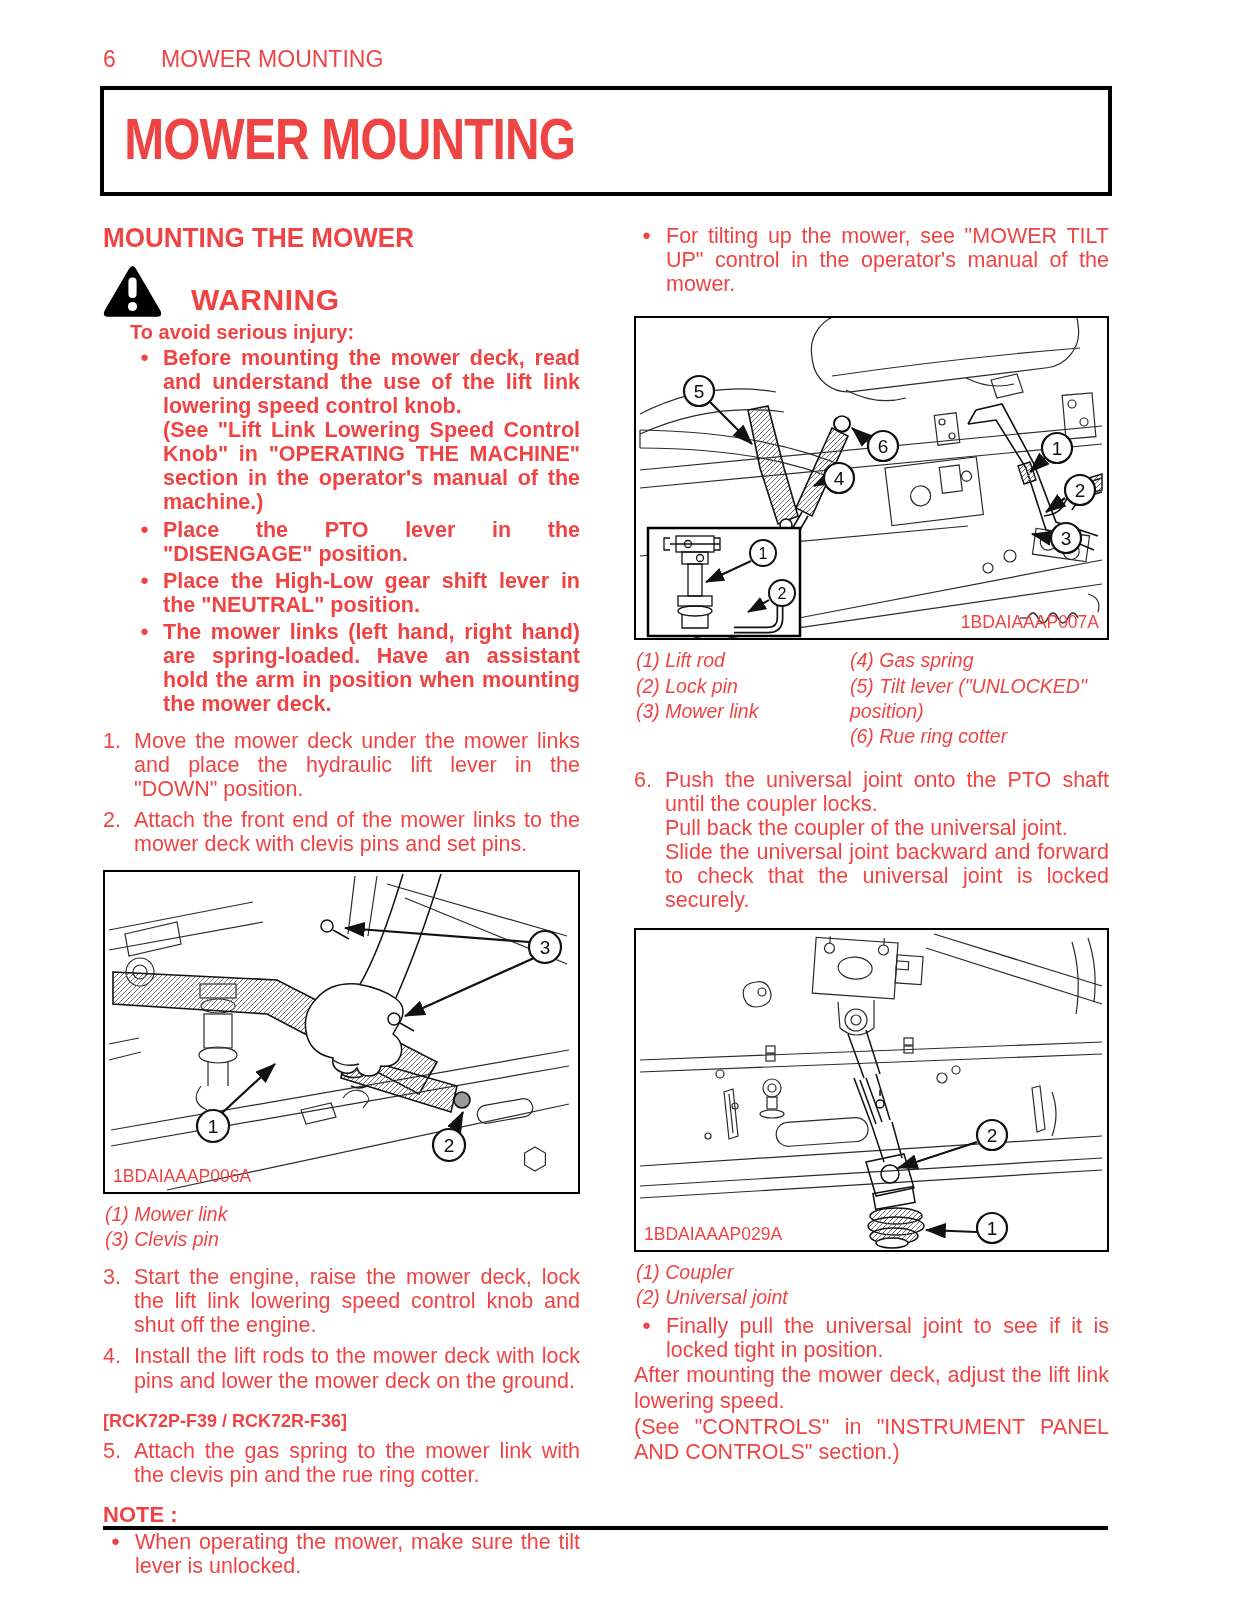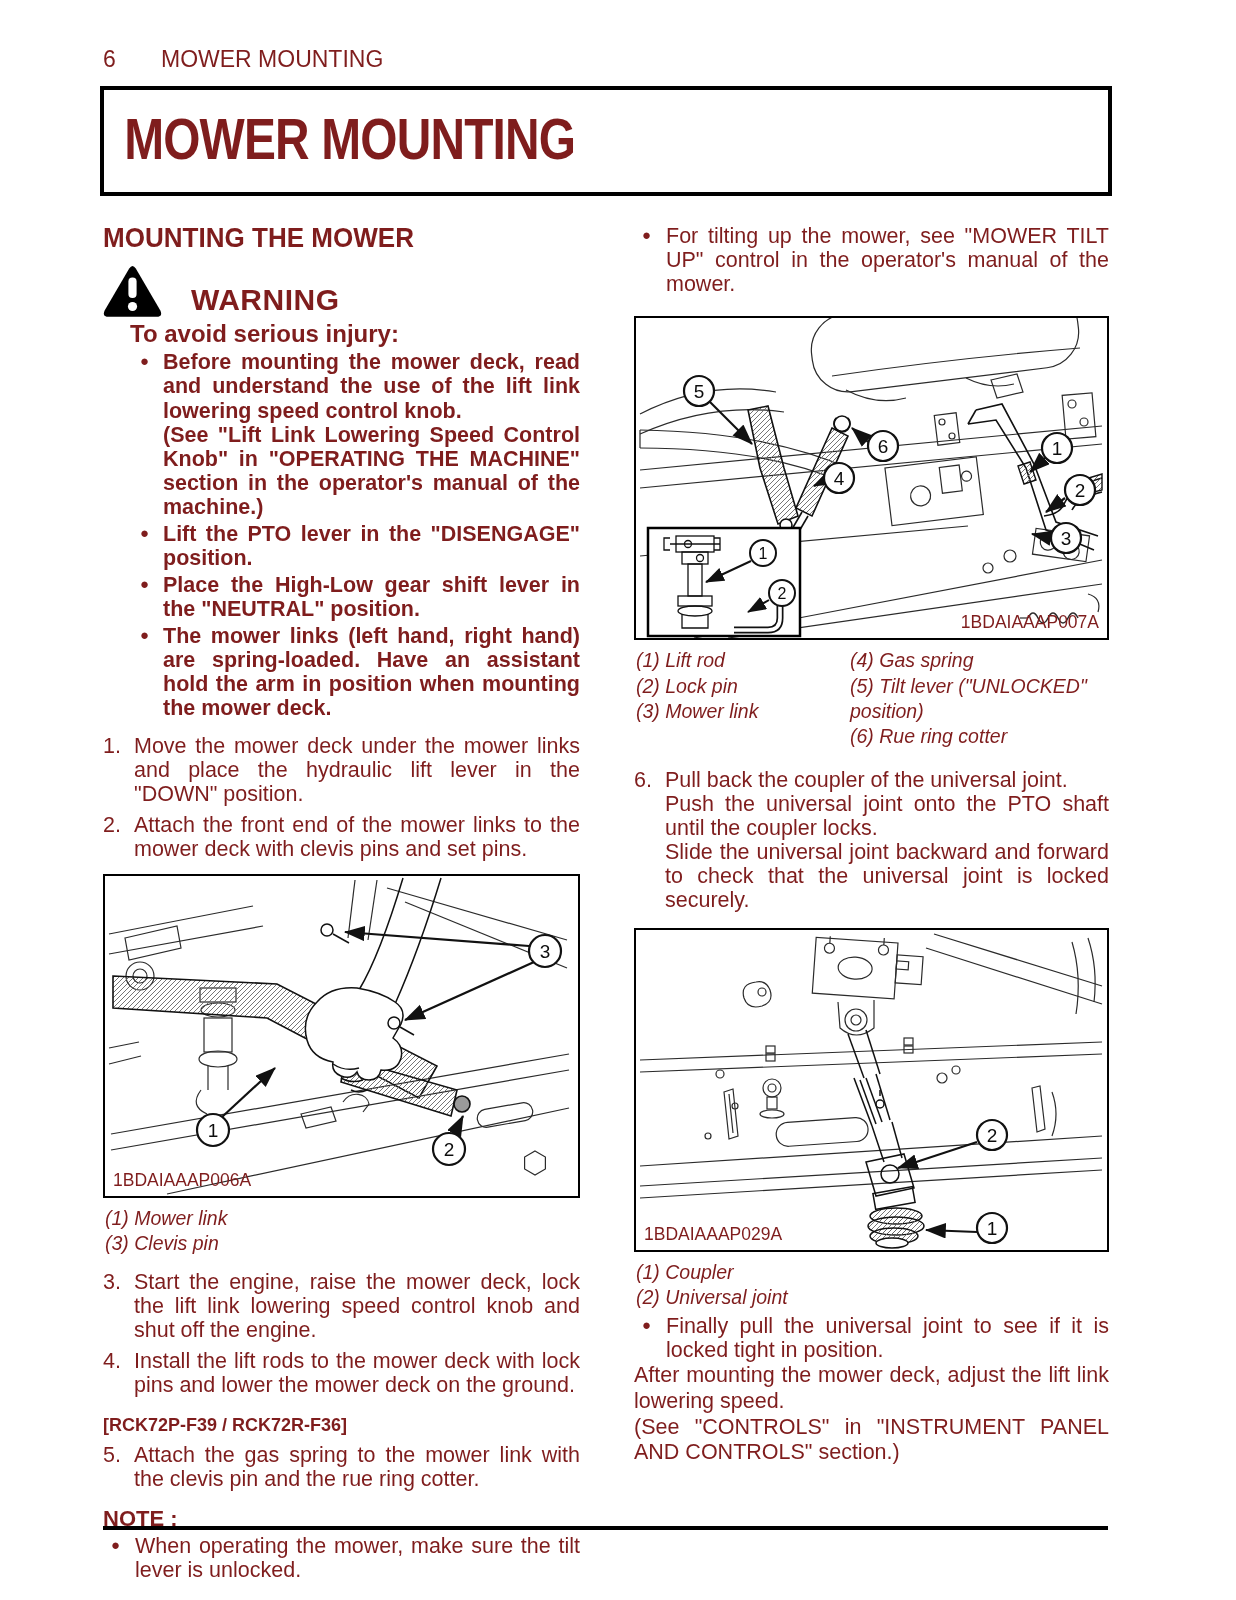--- a/index.html
+++ b/index.html
@@ -1,34 +1,34 @@
 <!DOCTYPE html>
 <html><head>
 <meta charset="utf-8">
 <style>
   html,body { margin:0; padding:0; background:#e8e8e8; }
   .page { position:relative; width:1236px; height:1600px; background:#fff;
-          font-family:"Liberation Sans", sans-serif; color:#7f1d1d; overflow:hidden; margin:0 auto; }
+          font-family:"Liberation Sans", sans-serif; color:#ef4444; overflow:hidden; margin:0 auto; }
 
   .header { position:absolute; left:103px; top:46px; font-size:23px; }
   .header .num { display:inline-block; width:58px; }
 
   .chapter-box { position:absolute; left:100px; top:86px; width:1004px; height:102px; border:4px solid #000; background:#fff; }
   .chapter-box h1 { margin:0; padding:16px 0 0 24px; font-size:57px; font-weight:bold; letter-spacing:-1px;
                     transform:scaleX(0.84); transform-origin:0 50%; white-space:nowrap; }
 
   .col { position:absolute; top:222px; }
   .col-left  { left:103px; width:477px; }
   .col-right { left:634px; width:475px; }
 
   h2.sec { margin:0; font-size:28px; font-weight:bold; transform:scaleX(0.93); transform-origin:0 50%; white-space:nowrap; }
 
   .warn-head { display:flex; align-items:flex-end; gap:29px; margin-top:9px; height:55px; }
   .warn-label { font-size:30px; font-weight:bold; line-height:1; padding-bottom:3px; letter-spacing:0.5px; }
-  .warn-intro { font-weight:bold; font-size:24px; margin:3px 0 2px 27px; line-height:1.1; }
+  .warn-intro { font-weight:bold; font-size:20px; margin:3px 0 2px 27px; line-height:1.1; }
 
   .brow { display:flex; line-height:1.12; margin-top:3px; font-size:21.5px; }
   .brow .dot { flex:none; font-size:15px; padding-top:3px; }
   .warn-bullets .brow { font-weight:bold; margin-left:37px; }
   .warn-bullets .dot { width:23px; }
   .plain .dot { width:24px; }
   .plain { margin-left:8px; }
   .jt { text-align:justify; flex:1; }
 
   .steps { margin-top:13px; }
@@ -87,21 +87,21 @@
     <div class="warn-bullets">
       <div class="brow">
         <span class="dot">●</span>
         <div class="jt">
           <div>Before mounting the mower deck, read and understand the use of the lift link lowering speed control knob.</div>
           <div>(See "Lift Link Lowering Speed Control Knob" in "OPERATING THE MACHINE" section in the operator's manual of the machine.)</div>
         </div>
       </div>
       <div class="brow">
         <span class="dot">●</span>
-        <div class="jt">Lift the PTO lever in the "DISENGAGE" position.</div>
+        <div class="jt">Place the PTO lever in the "DISENGAGE" position.</div>
       </div>
       <div class="brow">
         <span class="dot">●</span>
         <div class="jt">Place the High-Low gear shift lever in the "NEUTRAL" position.</div>
       </div>
       <div class="brow">
         <span class="dot">●</span>
         <div class="jt">The mower links (left hand, right hand) are spring-loaded. Have an assistant hold the arm in position when mounting the mower deck.</div>
       </div>
     </div>
@@ -358,22 +358,22 @@
         <div>(4) Gas spring</div>
         <div>(5) Tilt lever ("UNLOCKED" position)</div>
         <div>(6) Rue ring cotter</div>
       </div>
     </div>
 
     <div class="steps" style="margin-top:18px;">
       <div class="step">
         <span class="num">6.</span>
         <div class="jt">
+          <div>Push the universal joint onto the PTO shaft until the coupler locks.</div>
           <div>Pull back the coupler of the universal joint.</div>
-          <div>Push the universal joint onto the PTO shaft until the coupler locks.</div>
           <div>Slide the universal joint backward and forward to check that the universal joint is locked securely.</div>
         </div>
       </div>
     </div>
 
     <div class="fig" style="margin-top:16px;">
       <svg width="470" height="320" viewBox="0 0 470 320">
         <defs>
           <pattern id="f3h" patternUnits="userSpaceOnUse" width="5" height="5">
             <path d="M0,5 L5,0" stroke="#666" stroke-width="0.9"></path>

